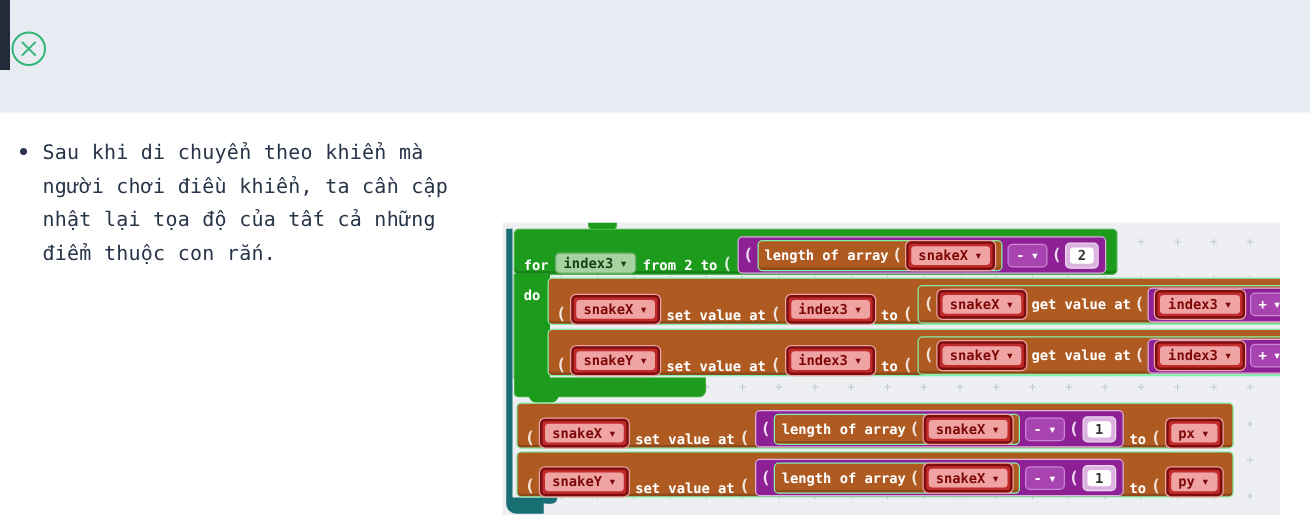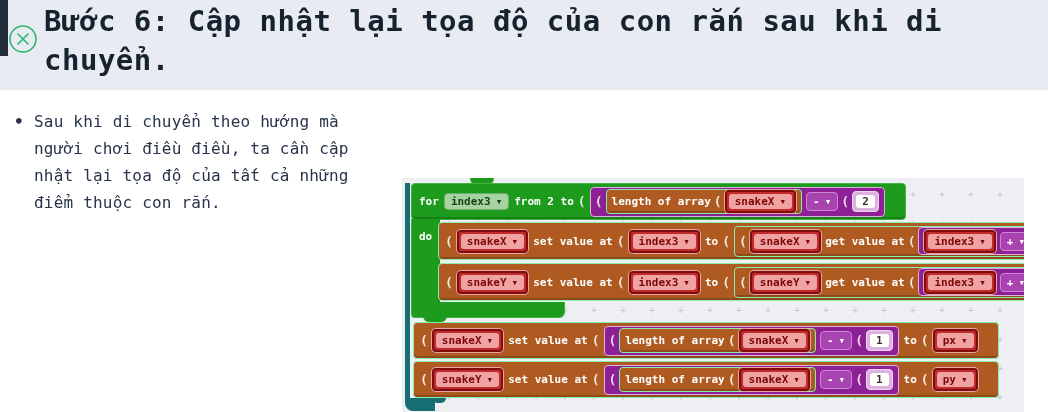--- a/index.html
+++ b/index.html
@@ -17,22 +17,22 @@
   
   .note{position:absolute;left:14px;top:108px;width:366px;display:flex;}
   .bullet{width:20px;color:#273449;font-size:16px;line-height:27px;font-weight:bold;}
   .note-text{width:336px;color:#273449;font-size:16px;line-height:27px;letter-spacing:.2px;}
 
   
   .workspace{position:absolute;left:402px;top:178px;width:622px;height:234px;
              background:#edeff2;overflow:hidden;}
   .cross{position:absolute;color:#c3c9cf;font-size:10px;line-height:10px;pointer-events:none;}
 
-  .blk{position:absolute;box-sizing:border-box;display:flex;align-items:center;
-       gap:5px;border-radius:4px;width:max-content;padding:0 20px 0 7px;
+  .blk{position:absolute;box-sizing:border-box;display:flex;align-items:flex-end;
+       gap:5px;border-radius:4px;width:max-content;padding:0 8px 0 7px;
        font-size:11px;font-weight:bold;white-space:nowrap;}
   .inb{position:relative;display:inline-flex;align-items:center;gap:4px;border-radius:4px;
        box-sizing:border-box;padding:0 5px;}
   .green{background:#1c9b1c;border:1px solid #45b245;box-shadow:inset 0 -2px rgba(0,0,0,.18);}
   .greenfill{background:#1c9b1c;position:absolute;}
   .orange{background:#ae5a20;border:1px solid #86efac;box-shadow:inset 0 -2px rgba(0,0,0,.18);}
   .purple{background:#8e2096;border:1px solid #ddb0e0;}
   .teal{background:#176f74;position:absolute;}
   .wt{color:#fff;}
   .notch{color:rgba(255,255,255,.85);font-size:13px;margin:0 -1px;}
@@ -54,26 +54,25 @@
 <body>
 
 <div class="page">
 
   <div class="header">
     <div class="accent-bar"></div>
     <svg class="hicon" viewBox="0 0 30 30">
       <circle cx="15" cy="15" r="13" fill="none" stroke="#2eb574" stroke-width="1.6"></circle>
       <path d="M9.5 9.5 L20.5 20.5 M20.5 9.5 L9.5 20.5" stroke="#2eb574" stroke-width="1.6" fill="none"></path>
     </svg>
-    <div class="title">Bước 6: Cập nhật lại tọa độ của con rắn sau khi di chuyển.</div>
   </div>
 
   <div class="note">
     <span class="bullet">•</span>
-    <span class="note-text">Sau khi di chuyển theo hướng mà người chơi điều điều, ta cần cập nhật lại tọa độ của tất cả những điểm thuộc con rắn.</span>
+    <span class="note-text">Sau khi di chuyển theo khiển mà người chơi điều khiển, ta cần cập nhật lại tọa độ của tất cả những điểm thuộc con rắn.</span>
   </div>
 
   <div class="workspace">
     <div style="position:absolute;inset:0;">
         <span class="cross" style="left: 15px; top: 12px;">+</span>
         <span class="cross" style="left: 44px; top: 12px;">+</span>
         <span class="cross" style="left: 73px; top: 12px;">+</span>
         <span class="cross" style="left: 102px; top: 12px;">+</span>
         <span class="cross" style="left: 131px; top: 12px;">+</span>
         <span class="cross" style="left: 160px; top: 12px;">+</span>

